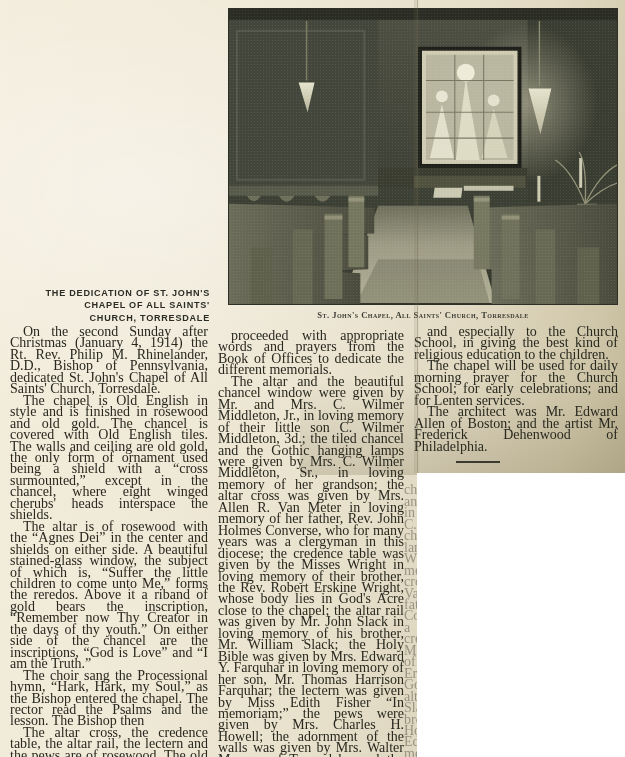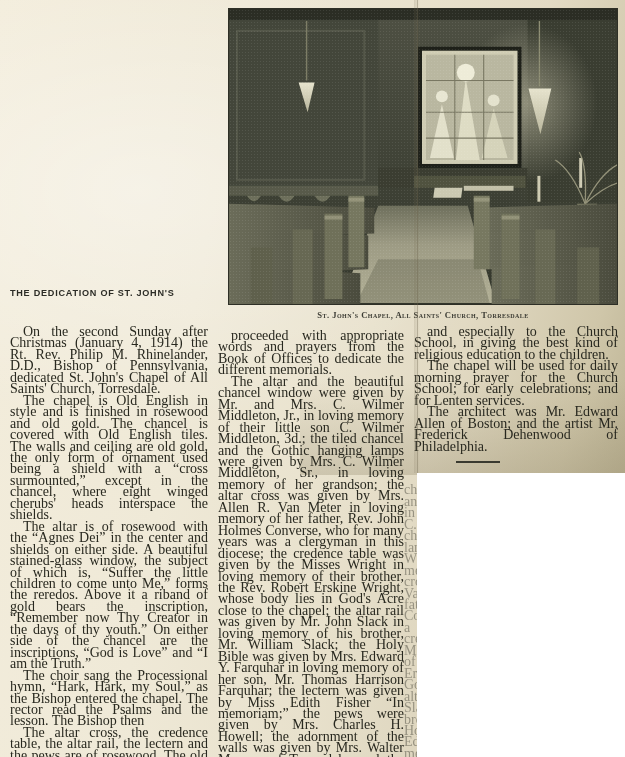--- a/index.html
+++ b/index.html
@@ -34,21 +34,21 @@
        radial-gradient(rgba(0,0,0,.26) .6px, rgba(0,0,0,0) .7px);
      background-size:3px 3px, 4px 4px;
      background-position:0 0, 2px 1px;}
 
   #caption{position:absolute;left:228px;top:310px;width:390px;
      text-align:center;font-size:8.6px;letter-spacing:.45px;
      color:#3b3b33;font-variant:small-caps;font-weight:600;white-space:nowrap;}
 
   
   #headline{position:absolute;left:10px;top:287px;width:200px;
-     text-align:left;font-family:"Liberation Sans","DejaVu Sans",sans-serif;
+     text-align:right;font-family:"Liberation Sans","DejaVu Sans",sans-serif;
      font-size:9.1px;font-weight:700;letter-spacing:.75px;line-height:12.4px;
      color:#2c2c26;}
 
   
   .col{position:absolute;font-size:14px;line-height:11.45px;
        color:#28281f;text-align:justify;
        font-family:"Liberation Serif","DejaVu Serif",serif;}
   .col p{margin:0;text-indent:13px;}
   #col1{left:10px;top:326px;width:198px;}
   #col2{left:218px;top:330px;width:186px;}
@@ -203,20 +203,22 @@
         <rect x="0" y="0" width="390" height="297" fill="none"></rect>
       </svg>
       <div id="photo-grain"></div>
     </div>
   </div>
 
   <div id="caption">St. John's Chapel, All Saints' Church, Torresdale</div>
 
   <div id="headline">
     <div>THE DEDICATION OF ST. JOHN'S</div>
+    <div>CHAPEL OF ALL SAINTS'</div>
+    <div>CHURCH, TORRESDALE</div>
   </div>
 
   <div class="col" id="col1">
     <p>On the second Sunday after Christmas (January 4, 1914) the Rt. Rev. Philip M. Rhinelander, D.D., Bishop of Pennsylvania, dedicated St. John's Chapel of All Saints' Church, Torresdale.</p>
     <p>The chapel is Old English in style and is finished in rosewood and old gold. The chancel is covered with Old English tiles. The walls and ceiling are old gold, the only form of ornament used being a shield with a “cross surmounted,” except in the chancel, where eight winged cherubs' heads interspace the shields.</p>
     <p>The altar is of rosewood with the “Agnes Dei” in the center and shields on either side. A beautiful stained-glass window, the subject of which is, “Suffer the little children to come unto Me,” forms the reredos. Above it a riband of gold bears the inscription, “Remember now Thy Creator in the days of thy youth.” On either side of the chancel are the inscriptions, “God is Love” and “I am the Truth.”</p>
     <p>The choir sang the Processional hymn, “Hark, Hark, my Soul,” as the Bishop entered the chapel. The rector read the Psalms and the lesson. The Bishop then</p>
     <p>The altar cross, the credence table, the altar rail, the lectern and the pews are of rosewood. The old gold side lights and the Gothic hanging lamps shed a soft radiance, which, blending with the decorations, makes a very pleasing harmony.</p>
   </div>
 

